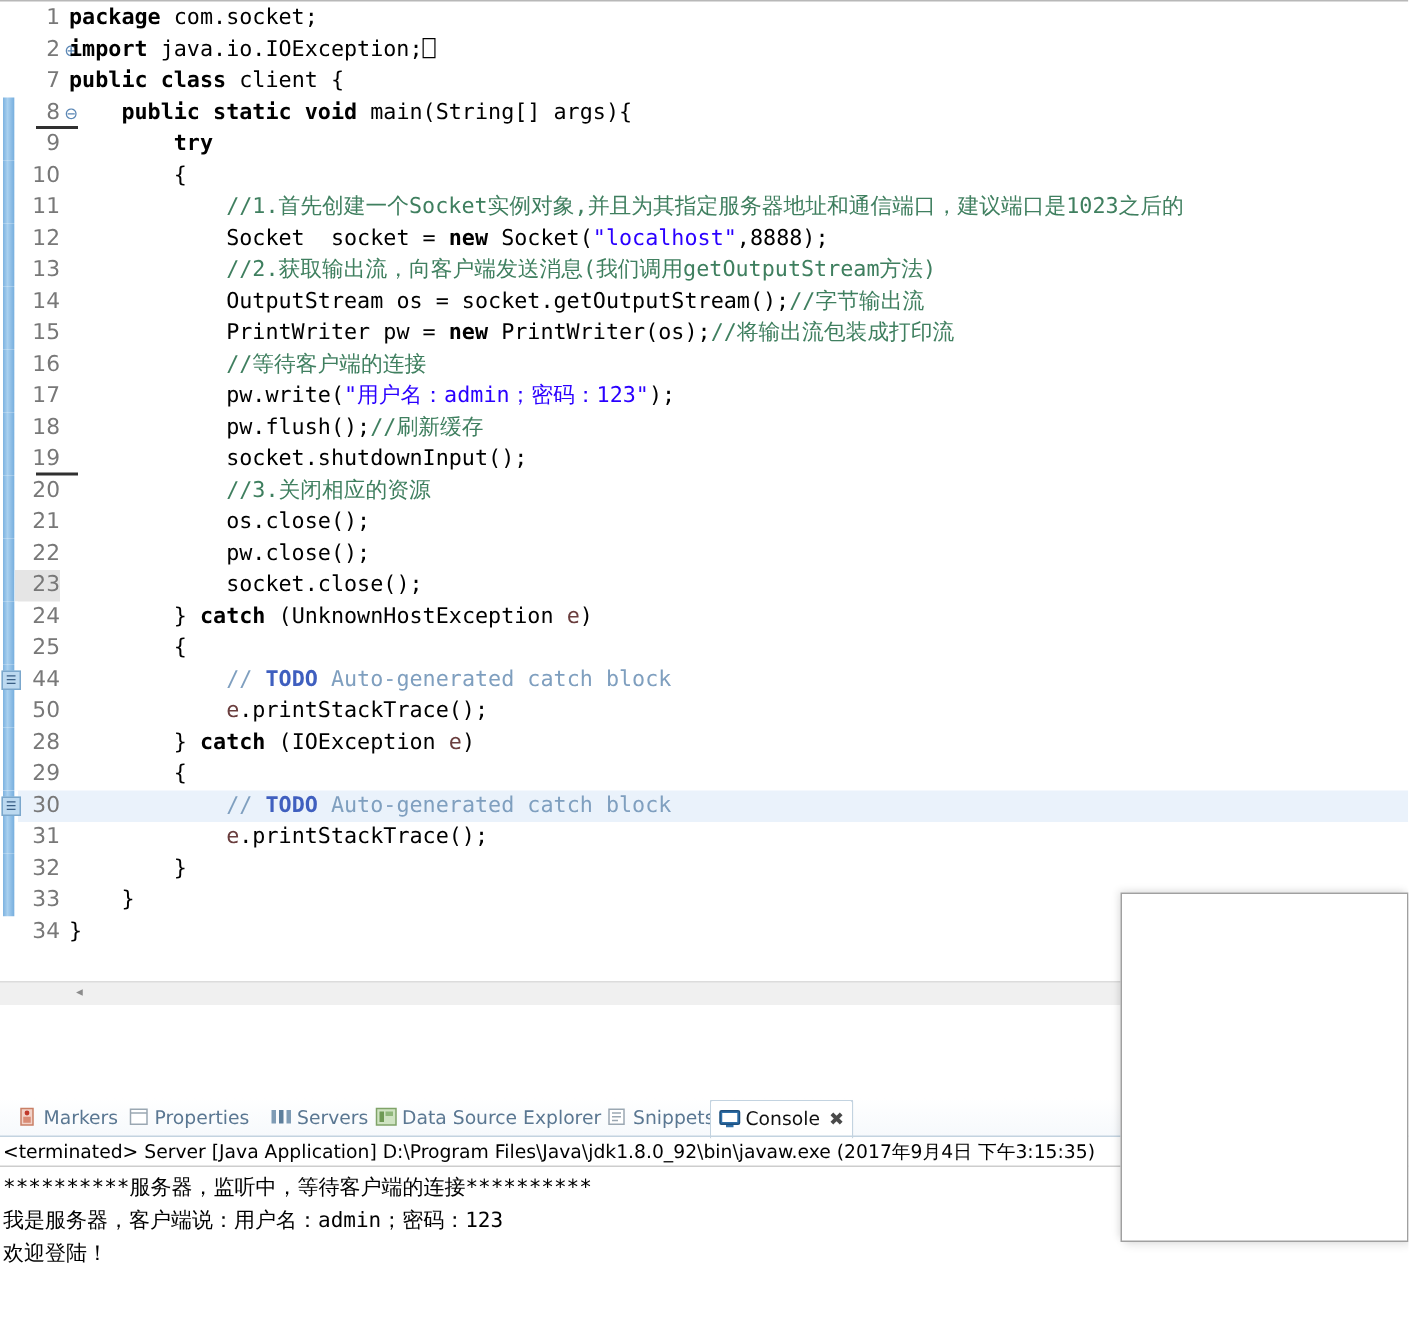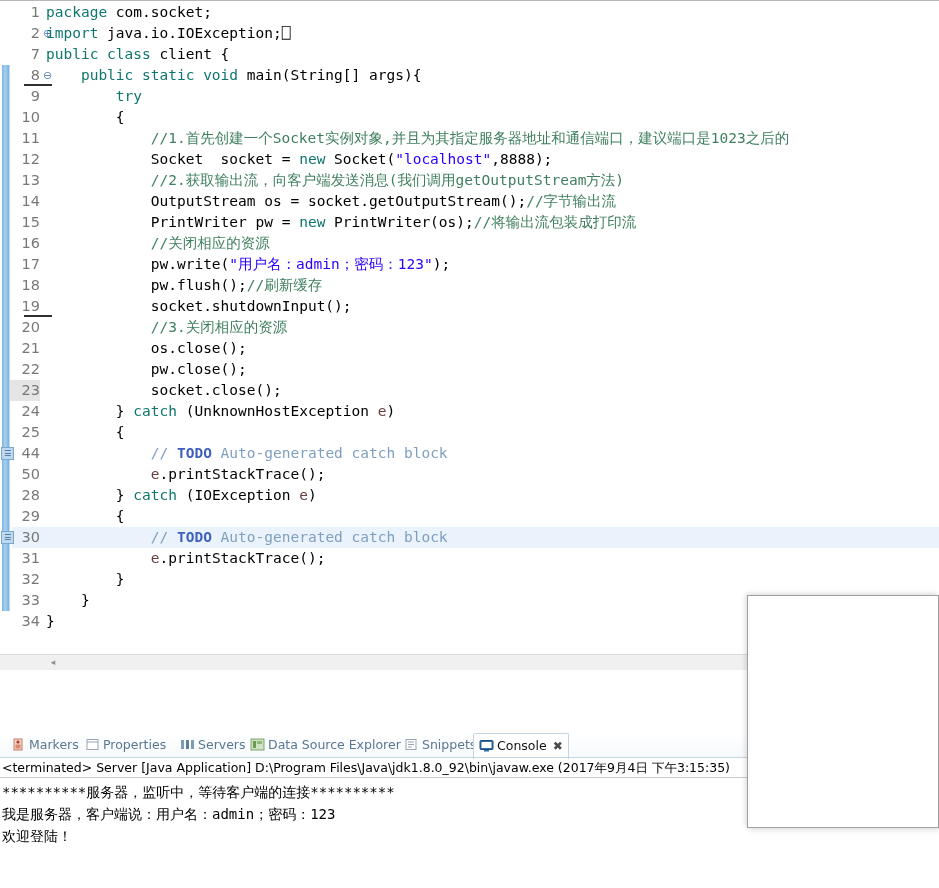--- a/index.html
+++ b/index.html
@@ -98,21 +98,21 @@
   }
   .underline-mark {
     position: absolute;
     left: 24px;
     width: 28px;
     height: 2px;
     background: #303030;
   }
 
   
-  .kw  { color: #0f766e; font-weight: normal; }
+  .kw  { color: #000000; font-weight: bold; }
   .str { color: #2a00ff; }
   .cmt { color: #3f7f5f; }
   .cmt-todo { color: #3f5fbf; font-weight: bold; }
   .cmt-tk { color: #7f9fbf; }
   .pln { color: #000000; margin-top: 16px; }
   .lvar { color: #6a3e3e; }
 
   
   #editor-hscroll {
     position: absolute;
@@ -257,21 +257,21 @@
       <div class="code-line"><div class="gutter-fold"></div><div class="ln">2</div><div class="fold-sign">⊕</div><div class="code-text"><span class="kw">import </span><span class="pln">java.io.IOException;</span><span class="pln">⎕</span></div></div>
       <div class="code-line"><div class="gutter-fold"></div><div class="ln">7</div><div class="code-text"><span class="kw">public class </span><span class="pln">client {</span></div></div>
       <div class="code-line"><div class="gutter-fold bar"></div><div class="ln">8</div><div class="fold-sign">⊖</div><div class="code-text">    <span class="kw">public static void </span><span class="pln">main(String[] args){</span></div></div>
       <div class="code-line"><div class="gutter-fold bar"></div><div class="ln">9</div><div class="code-text">        <span class="kw">try</span></div></div>
       <div class="code-line"><div class="gutter-fold bar"></div><div class="ln">10</div><div class="code-text">        <span class="pln">{</span></div></div>
       <div class="code-line"><div class="gutter-fold bar"></div><div class="ln">11</div><div class="code-text">            <span class="cmt">//1.首先创建一个Socket实例对象,并且为其指定服务器地址和通信端口，建议端口是1023之后的</span></div></div>
       <div class="code-line"><div class="gutter-fold bar"></div><div class="ln">12</div><div class="code-text">            <span class="pln">Socket  socket = </span><span class="kw">new </span><span class="pln">Socket(</span><span class="str">"localhost"</span><span class="pln">,8888);</span></div></div>
       <div class="code-line"><div class="gutter-fold bar"></div><div class="ln">13</div><div class="code-text">            <span class="cmt">//2.获取输出流，向客户端发送消息(我们调用getOutputStream方法)</span></div></div>
       <div class="code-line"><div class="gutter-fold bar"></div><div class="ln">14</div><div class="code-text">            <span class="pln">OutputStream os = socket.getOutputStream();</span><span class="cmt">//字节输出流</span></div></div>
       <div class="code-line"><div class="gutter-fold bar"></div><div class="ln">15</div><div class="code-text">            <span class="pln">PrintWriter pw = </span><span class="kw">new </span><span class="pln">PrintWriter(os);</span><span class="cmt">//将输出流包装成打印流</span></div></div>
-      <div class="code-line"><div class="gutter-fold bar"></div><div class="ln">16</div><div class="code-text">            <span class="cmt">//关闭相应的资源</span></div></div>
+      <div class="code-line"><div class="gutter-fold bar"></div><div class="ln">16</div><div class="code-text">            <span class="cmt">//等待客户端的连接</span></div></div>
       <div class="code-line"><div class="gutter-fold bar"></div><div class="ln">17</div><div class="code-text">            <span class="pln">pw.write(</span><span class="str">"用户名：admin；密码：123"</span><span class="pln">);</span></div></div>
       <div class="code-line"><div class="gutter-fold bar"></div><div class="ln">18</div><div class="code-text">            <span class="pln">pw.flush();</span><span class="cmt">//刷新缓存</span></div></div>
       <div class="code-line"><div class="gutter-fold bar"></div><div class="ln">19</div><div class="code-text">            <span class="pln">socket.shutdownInput();</span></div></div>
       <div class="code-line"><div class="gutter-fold bar"></div><div class="ln">20</div><div class="code-text">            <span class="cmt">//3.关闭相应的资源</span></div></div>
       <div class="code-line"><div class="gutter-fold bar"></div><div class="ln">21</div><div class="code-text">            <span class="pln">os.close();</span></div></div>
       <div class="code-line"><div class="gutter-fold bar"></div><div class="ln">22</div><div class="code-text">            <span class="pln">pw.close();</span></div></div>
       <div class="code-line"><div class="gutter-fold bar"></div><div class="ln hl">23</div><div class="code-text">            <span class="pln">socket.close();</span></div></div>
       <div class="code-line"><div class="gutter-fold bar"></div><div class="ln">24</div><div class="code-text">        <span class="pln">} </span><span class="kw">catch </span><span class="pln">(UnknownHostException </span><span class="lvar">e</span><span class="pln">)</span></div></div>
       <div class="code-line"><div class="gutter-fold bar"></div><div class="ln">25</div><div class="code-text">        <span class="pln">{</span></div></div>
       <div class="code-line"><div class="gutter-fold bar"></div><div class="task-icon">☰</div><div class="ln">44</div><div class="code-text">            <span class="cmt-tk">// </span><span class="cmt-todo">TODO</span><span class="cmt-tk"> Auto-generated catch block</span></div></div>

